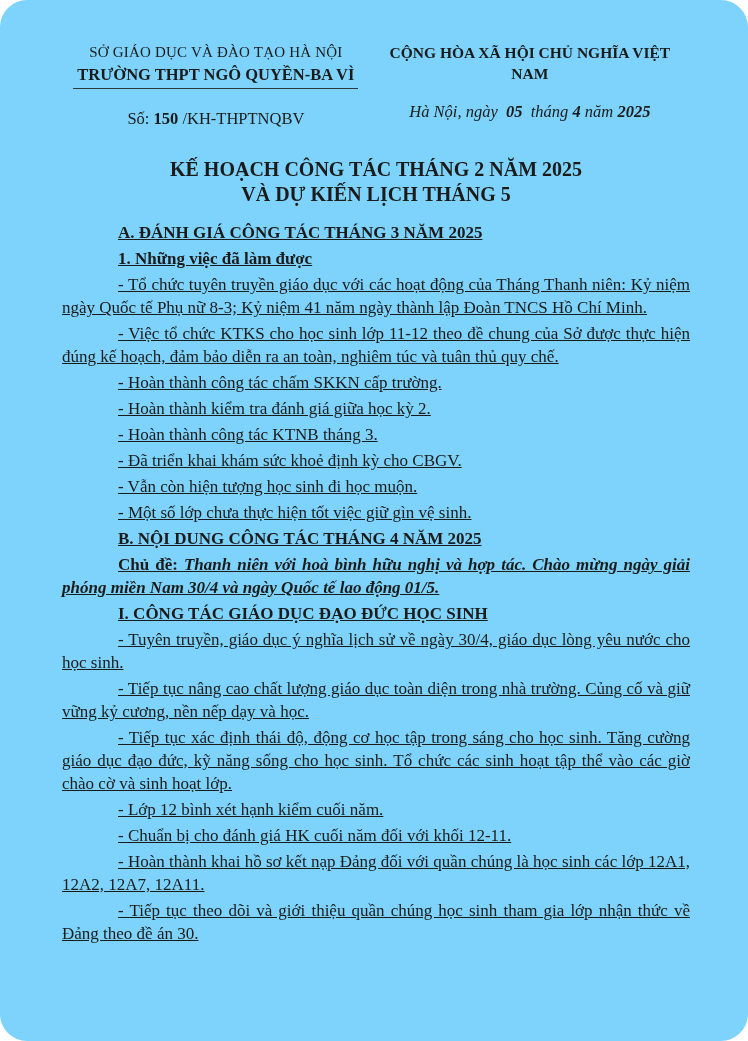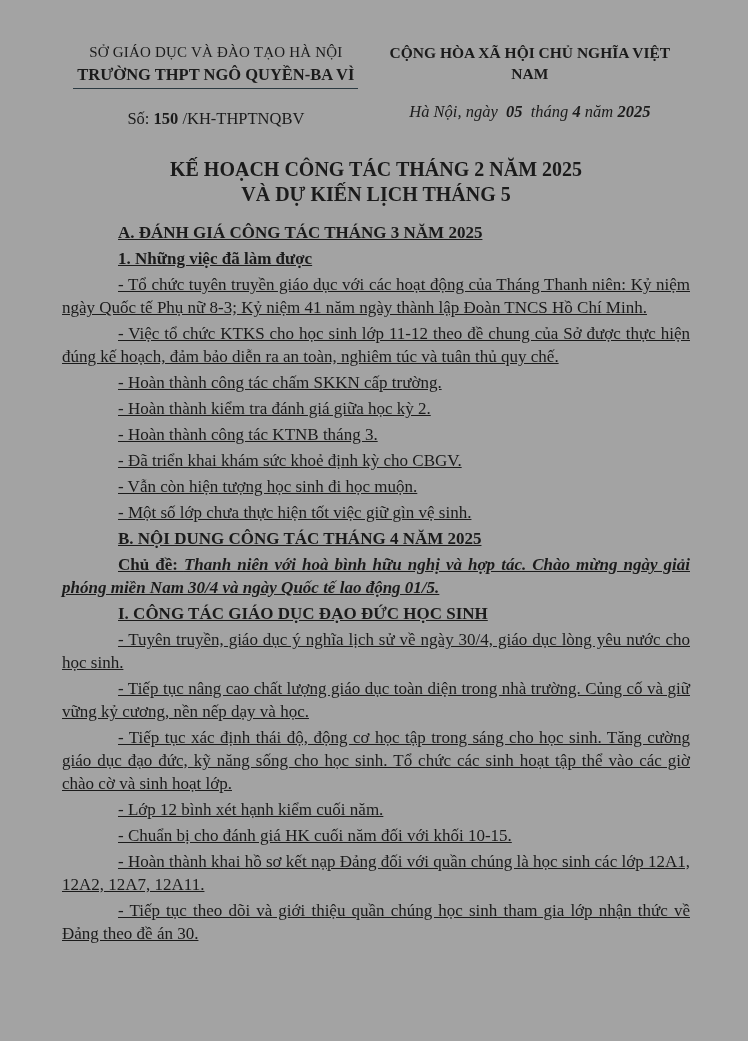--- a/index.html
+++ b/index.html
@@ -5,25 +5,26 @@
   html, body {
     margin: 0;
     padding: 0;
     background: #ffffff;
   }
   .page {
     position: relative;
     width: 748px;
     height: 1041px;
     box-sizing: border-box;
-    background: #a3a3a3;
+    background: #7dd3fc;
     color: #1b1b1b;
     font-family: "Liberation Serif", "DejaVu Serif", serif;
     padding: 42px 58px 0 62px;
     overflow: hidden;
+    border-radius: 27px;
   }
 
   
   .header {
     display: flex;
     align-items: flex-start;
   }
   .header-col {
     text-align: center;
   }
@@ -133,18 +134,18 @@
       <p class="para item">- Đã triển khai khám sức khoẻ định kỳ cho CBGV.</p>
       <p class="para item">- Vẫn còn hiện tượng học sinh đi học muộn.</p>
       <p class="para item">- Một số lớp chưa thực hiện tốt việc giữ gìn vệ sinh.</p>
       <p class="para section">B. NỘI DUNG CÔNG TÁC THÁNG 4 NĂM 2025</p>
       <p class="para theme"><b>Chủ đề: </b><i>Thanh niên với hoà bình hữu nghị và hợp tác. Chào mừng ngày giải phóng miền Nam 30/4 và ngày Quốc tế lao động 01/5.</i></p>
       <p class="para section">I. CÔNG TÁC GIÁO DỤC ĐẠO ĐỨC HỌC SINH</p>
       <p class="para item">- Tuyên truyền, giáo dục ý nghĩa lịch sử về ngày 30/4, giáo dục lòng yêu nước cho học sinh.</p>
       <p class="para item">- Tiếp tục nâng cao chất lượng giáo dục toàn diện trong nhà trường. Củng cố và giữ vững kỷ cương, nền nếp dạy và học.</p>
       <p class="para item">- Tiếp tục xác định thái độ, động cơ học tập trong sáng cho học sinh. Tăng cường giáo dục đạo đức, kỹ năng sống cho học sinh. Tổ chức các sinh hoạt tập thể vào các giờ chào cờ và sinh hoạt lớp.</p>
       <p class="para item">- Lớp 12 bình xét hạnh kiểm cuối năm.</p>
-      <p class="para item">- Chuẩn bị cho đánh giá HK cuối năm đối với khối 10-15.</p>
+      <p class="para item">- Chuẩn bị cho đánh giá HK cuối năm đối với khối 12-11.</p>
       <p class="para item">- Hoàn thành khai hồ sơ kết nạp Đảng đối với quần chúng là học sinh các lớp 12A1, 12A2, 12A7, 12A11.</p>
       <p class="para item">- Tiếp tục theo dõi và giới thiệu quần chúng học sinh tham gia lớp nhận thức về Đảng theo đề án 30.</p>
     </div>
 
 </div>
 
 </body></html>

